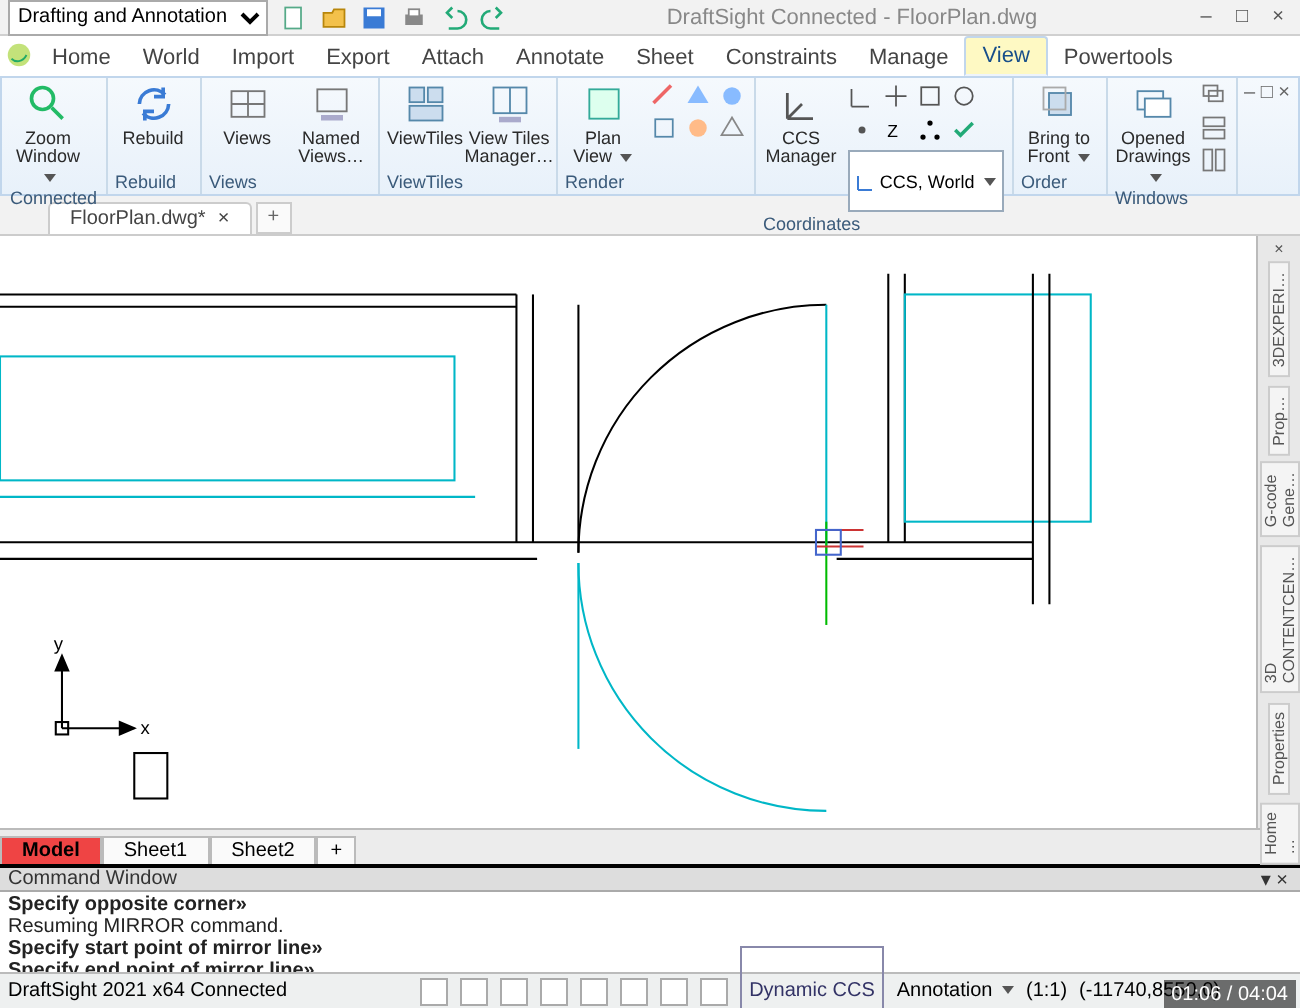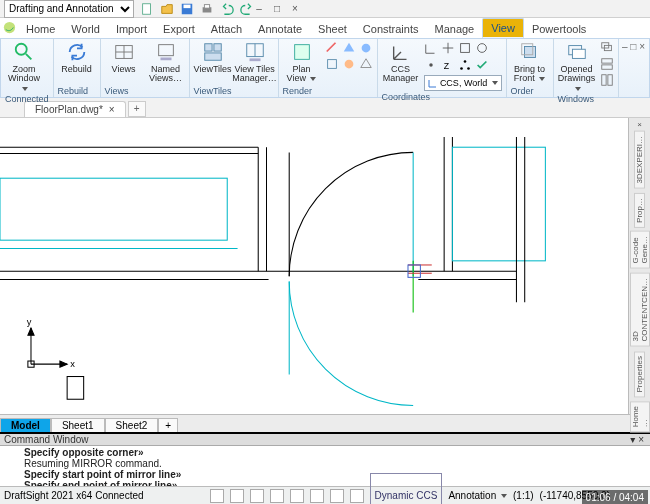--- a/index.html
+++ b/index.html
@@ -7,48 +7,48 @@
   .titlebar { height: 18px; background: #f2f2f2; display: flex; align-items: center; border-bottom: 1px solid #d0d0d0; padding: 0 4px; }
   .workspace-select { height: 18px; width: 130px; font-size: 10px; border: 1px solid #aaa; background: #fff; }
   .qat { display: flex; align-items: center; gap: 6px; margin-left: 6px; }
   .qat .ico { width: 14px; height: 14px; }
   .title-text { flex: 1; text-align: center; color: #888; font-size: 11px; }
   .winbtns { display: flex; gap: 8px; margin-right: 2px; }
   .winbtns span { width: 10px; text-align: center; color: #555; }
   .ribbon-tabs { height: 20px; display: flex; align-items: flex-end; padding-left: 18px; font-size: 11px; background: #fff; position: relative; }
   .ribbon-tabs .logo { position: absolute; left: 2px; top: 2px; width: 15px; height: 15px; }
   .rtab { padding: 3px 8px; cursor: pointer; color: #444; margin-top: 38px; }
-  .rtab.active { border: 1px solid #c1d6ec; border-bottom: 1px solid #eef4fb; background: #eab308; color: #184f8a; border-radius: 2px 2px 0 0; }
+  .rtab.active { border: 1px solid #c1d6ec; border-bottom: 1px solid #eef4fb; background: #fef9c3; color: #184f8a; border-radius: 2px 2px 0 0; }
   .ribbon-body { height: 60px; background: linear-gradient(#f5f9fd,#e8f1fa); border: 1px solid #c1d6ec; display: flex; font-size: 10px; position: relative; }
   .ribbon-close { position: absolute; right: 4px; top: 2px; color: #666; }
   .rgroup { border-right: 1px solid #c9dae9; display: flex; flex-direction: column; padding: 2px 4px 0 4px; }
   .rgroup .items { display: flex; align-items: flex-start; gap: 4px; flex: 1; }
   .rgroup .label { font-size: 9px; color: #3a5a7a; padding: 1px 0; }
   .bigbtn { display: flex; flex-direction: column; align-items: center; width: 38px; text-align: center; line-height: 1.05; gap: 2px; cursor: pointer; }
   .bigbtn .txt { font-size: 9px; color: #2a2a2a; }
   .bigico { width: 22px; height: 22px; }
   .smallstack { display: flex; flex-direction: column; gap: 2px; }
   .smallstack .ico, .smallrow .ico { width: 14px; height: 14px; }
   .smallrow { display: flex; gap: 3px; }
-  .ccs-combo { width: 78px; height: 16px; border: 1px solid #9ab; background: #fff; font-size: 9px; display: flex; align-items: center; padding: 0 3px; justify-content: space-between; }
+  .ccs-combo { width: 78px; height: 31px; border: 1px solid #9ab; background: #fff; font-size: 9px; display: flex; align-items: center; padding: 0 3px; justify-content: space-between; }
   .doc-tabs { height: 20px; background: #f2f2f2; border-bottom: 1px solid #ccc; display: flex; align-items: flex-end; padding-left: 24px; }
   .doc-tab { font-size: 10px; padding: 2px 10px; background: #fff; border: 1px solid #ccc; border-bottom: none; border-radius: 3px 3px 0 0; display: flex; gap: 6px; color: #444; }
   .doc-add { width: 18px; height: 16px; border:1px solid #ccc; margin-left: 2px; text-align:center; line-height:14px; color:#666; background:#fafafa;}
   .work-area { flex: 1; display: flex; position: relative; background: #fff; min-height: 0; }
   .canvas { flex: 1; position: relative; background: #fff; overflow: hidden; }
   .canvas svg { position: absolute; inset: 0; }
   .right-rail { width: 22px; background: #e8e8e8; border-left: 1px solid #bbb; display: flex; flex-direction: column; align-items: center; gap: 2px; padding-top: 2px; font-size: 8px; color: #555; }
   .right-rail .tabv { writing-mode: vertical-rl; transform: rotate(180deg); padding: 4px 0; background: #f4f4f4; border: 1px solid #ccc; margin-bottom: 2px; cursor: pointer; }
   .sheet-tabs { height: 18px; background: #ececec; border-top: 1px solid #bbb; display: flex; align-items: center; font-size: 10px; }
   .stab { padding: 1px 10px; background: #fafafa; border: 1px solid #bbb; border-bottom: none; margin-top: 2px; cursor: pointer; }
-  .stab.active { background: #0ea5e9; font-weight: bold; }
+  .stab.active { background: #ef4444; font-weight: bold; }
   .stab.add { padding: 1px 6px; }
   .cmd-title { height: 14px; background: #ddd; border-top: 2px solid #000000; border-bottom: 1px solid #aaa; font-size: 10px; padding-left: 4px; color: #333; display:flex; justify-content:space-between; padding-right:6px;}
   .cmd-body { height: 40px; background: #fff; font-size: 10px; padding: 1px 4px; overflow: hidden; color: #222; }
-  .cmd-body .ln { font-weight: bold; margin-left: 20px; }
+  .cmd-body .ln { font-weight: bold; }
   .cmd-body .ln.n { font-weight: normal; }
   .statusbar { height: 18px; background: #eef0f0; border-top: 1px solid #bbb; display: flex; align-items: center; font-size: 10px; padding: 0 4px; gap: 6px; }
   .statusbar .sbtn { width: 14px; height: 14px; border: 1px solid #aaa; background: #fff; display:inline-block; }
   .statusbar .ccs-pill { border: 1px solid #88a; padding: 16px 4px; color: #336; }
   .tri-down { display:inline-block; width:0; height:0; border-left:3px solid transparent; border-right:3px solid transparent; border-top:4px solid #555; vertical-align:middle; margin-left:2px;}
   .video-time { position:absolute; right:2px; bottom:0; font-size:10px; color:#fff; background:rgba(0,0,0,.55); height:14px; display:flex; align-items:center; padding:0 4px;}
   .ds-logo { display:inline-block; }
   .ds-logo svg { display:block; }
 </style>
 </head>
@@ -75,20 +75,21 @@
         </svg></span>
     <span class="ico"><svg viewBox="0 0 16 16">
           <path d="M10 4a5 5 0 0 1 0 10H5" fill="none" stroke="#2a7" stroke-width="1.5"></path>
           <path d="M7 2 4 5l3 3" fill="none" stroke="#2a7" stroke-width="1.5"></path>
         </svg></span>
     <span class="ico"><svg viewBox="0 0 16 16">
           <path d="M6 4a5 5 0 0 0 0 10h5" fill="none" stroke="#2a7" stroke-width="1.5"></path>
           <path d="M9 2l3 3-3 3" fill="none" stroke="#2a7" stroke-width="1.5"></path>
         </svg></span>
   </div>
+  <div class="title-text">DraftSight Connected - FloorPlan.dwg</div>
   <div class="winbtns">
     <span>–</span>
     <span>□</span>
     <span>×</span>
   </div>
 </div>
 
 <div class="ribbon-tabs">
   <span class="logo ds-logo">
     <svg viewBox="0 0 16 16">

